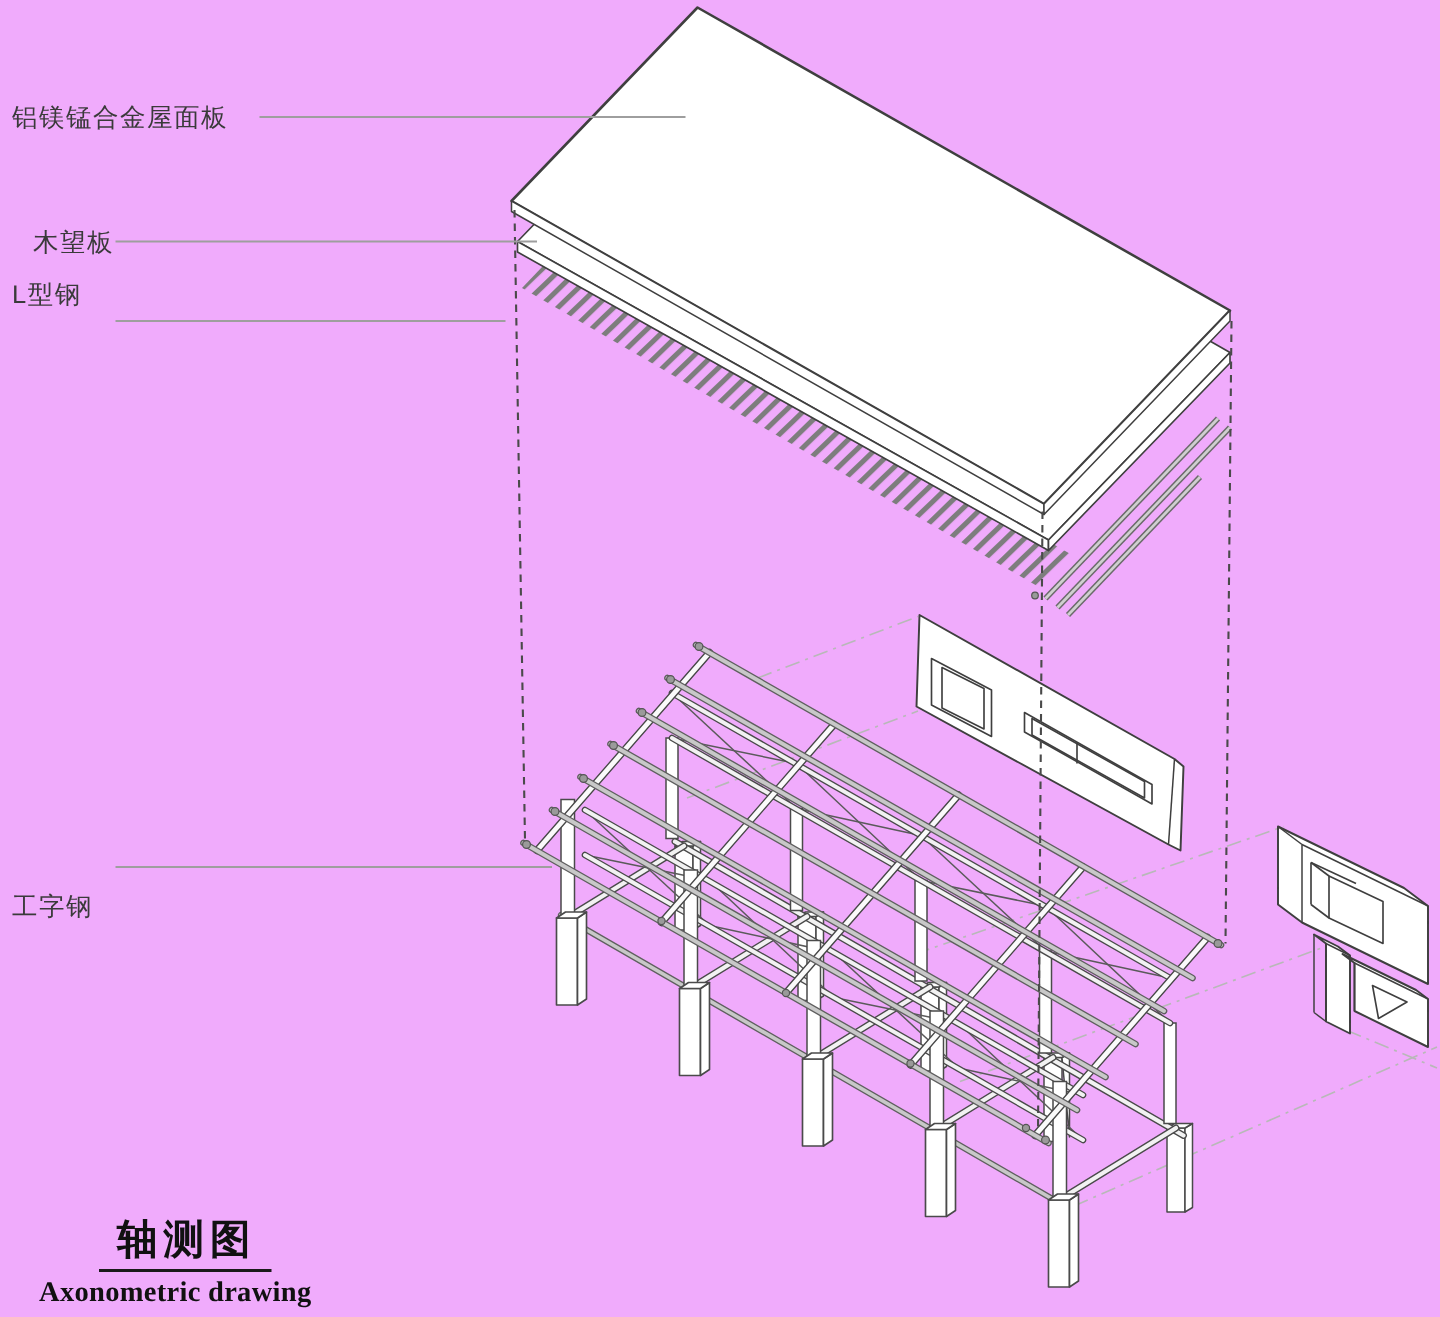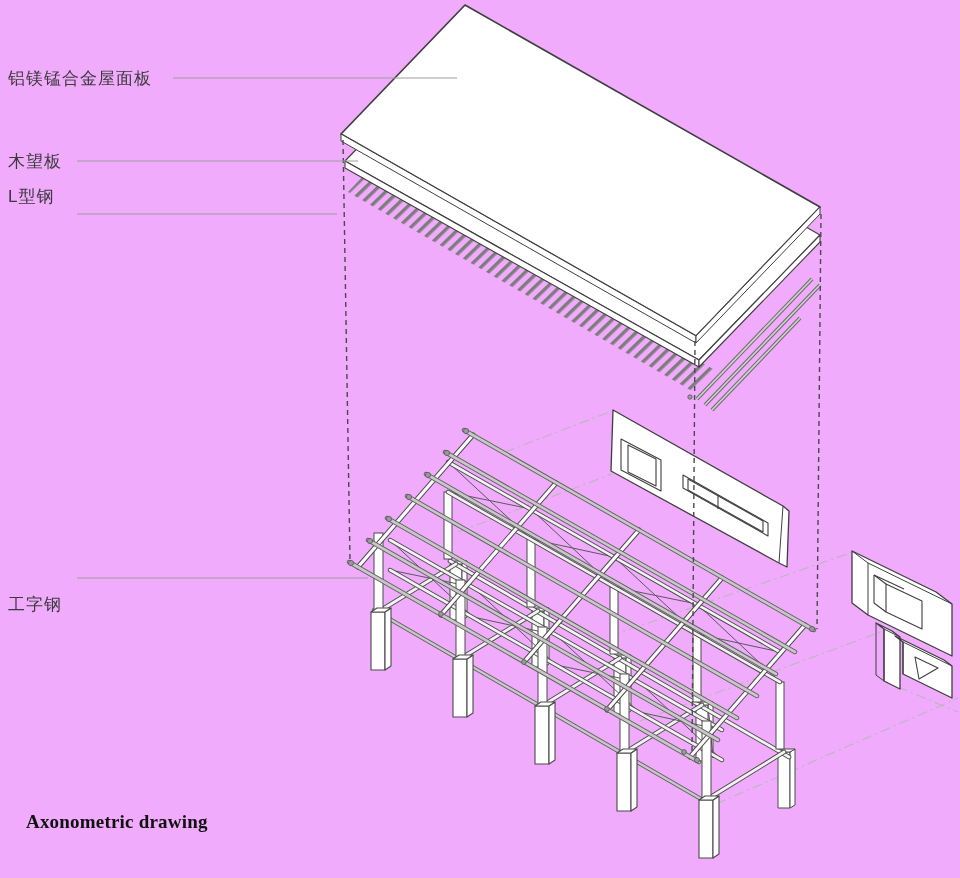--- a/index.html
+++ b/index.html
@@ -1,21 +1,21 @@
 <!DOCTYPE html>
 <html><head>
 <meta charset="utf-8">
 <style>
   html,body{margin:0;padding:0;background:#fff;}
   .canvas{position:relative;width:960px;height:878px;background:#f0abfc;overflow:hidden;
           font-family:"Liberation Sans",sans-serif;}
   .canvas svg{position:absolute;left:0;top:0;}
   .lbl{position:absolute;font-size:17px;color:#3a3a3a;letter-spacing:1px;white-space:nowrap;}
   .lbl1{left:8px;top:67px;}
-  .lbl2{left:8px;top:150px;}
+  .lbl2{left:22px;top:150px;}
   .lbl3{left:8px;top:185px;}
   .lbl4{left:8px;top:593px;}
   .titleblock{position:absolute;left:26px;top:808px;width:220px;
               font-family:"Liberation Serif",serif;color:#111;}
   .title-zh{display:inline-block;margin-left:40px;font-size:27px;font-weight:bold;
             letter-spacing:4px;border-bottom:2.5px solid #1a1a1a;padding:0 10px 2px 12px;}
   .title-en{font-size:19px;font-weight:bold;margin-top:3px;letter-spacing:0.2px;}
 </style>
 </head>
 <body>
@@ -293,16 +293,17 @@
     <line x1="77" y1="578" x2="368" y2="578"></line>
   </g>
 </svg>
 
 <div class="lbl lbl1">铝镁锰合金屋面板</div>
 <div class="lbl lbl2">木望板</div>
 <div class="lbl lbl3">L型钢</div>
 <div class="lbl lbl4">工字钢</div>
 
 <div class="titleblock">
+  <div class="title-zh">轴测图</div>
   <div class="title-en">Axonometric drawing</div>
 </div>
 
 </div>
 
 </body></html>

